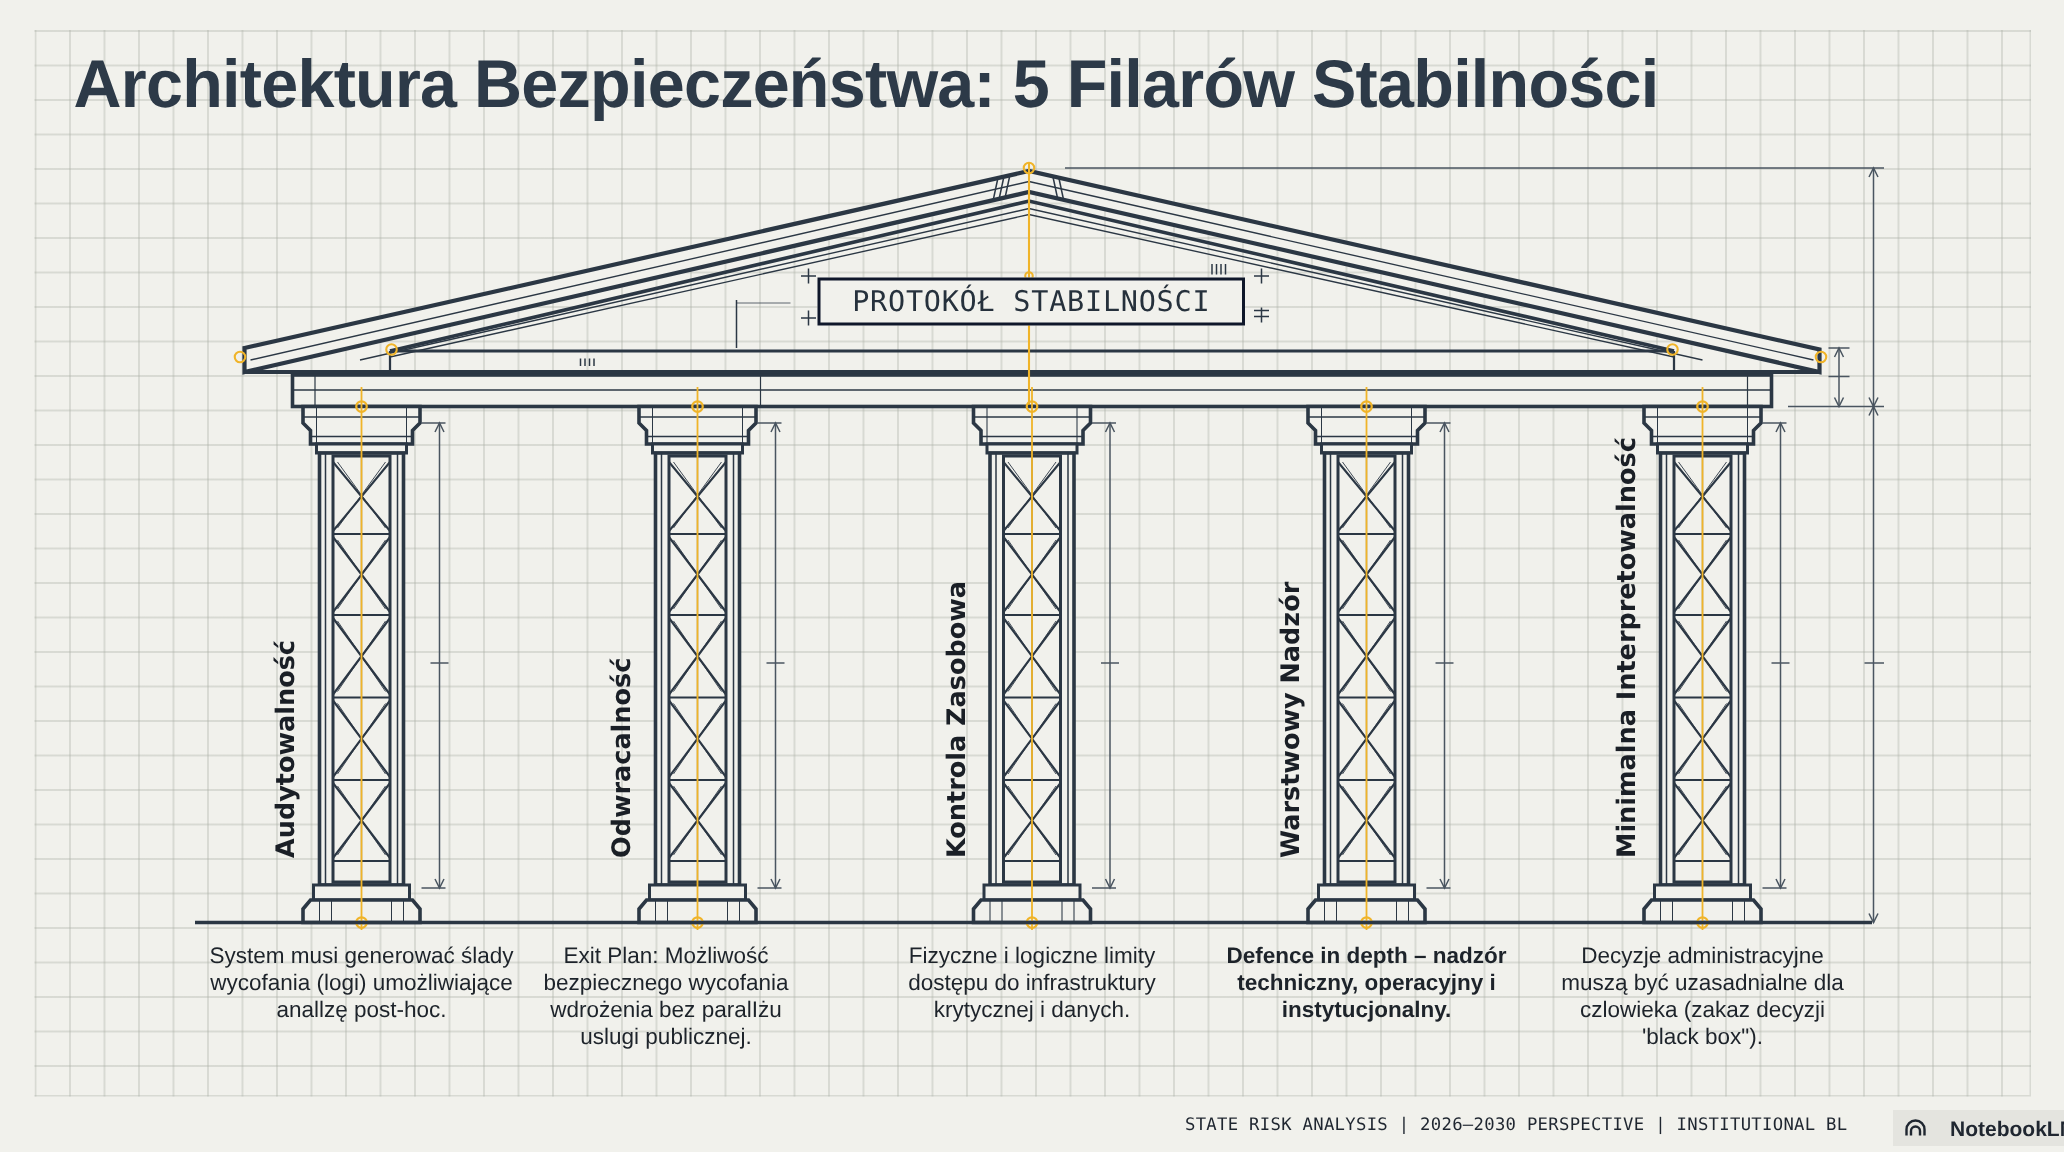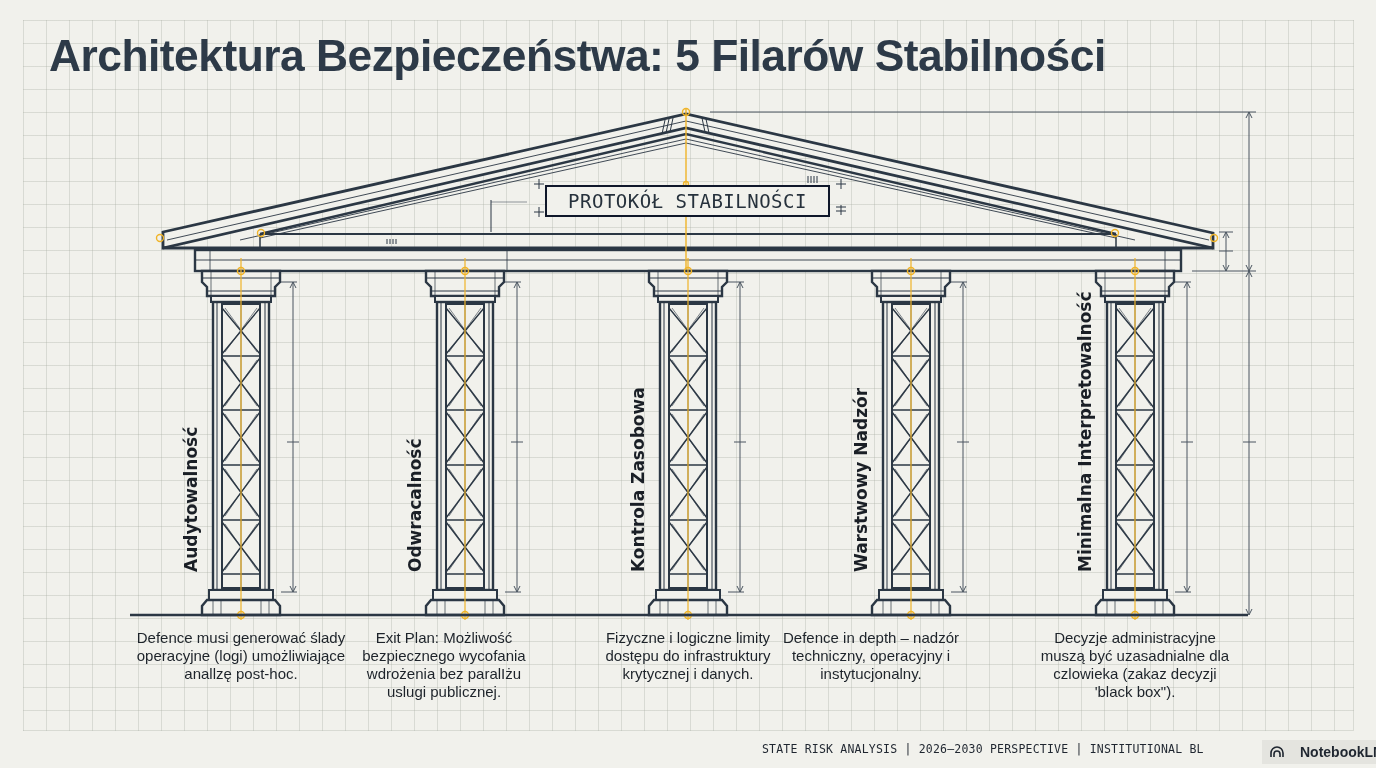--- a/index.html
+++ b/index.html
@@ -39,21 +39,21 @@
     font-family: "DejaVu Sans", sans-serif; font-weight: 700; font-size: 17px;
     color: #1a1f26; white-space: nowrap;
     transform-origin: 0 0; transform: rotate(-90deg);
   }
   .desc {
     position: absolute; top: 629px; width: 210px;
     text-align: center; font-family: "Liberation Sans", sans-serif;
     font-size: 15px; line-height: 18px; color: #1d232a;
   }
   .footer {
-    position: absolute; left: 762px; top: 742px;
+    position: absolute; left: 790px; top: 742px;
     font-family: "DejaVu Sans Mono", monospace; font-size: 11.5px;
     color: #1f2630; white-space: nowrap; letter-spacing: 0.2px;
   }
   .badge {
     position: absolute; left: 1262px; top: 740px; width: 114px; height: 24px;
     background: #e4e4df; display: flex; align-items: center; gap: 16px; padding-left: 8px;
     box-sizing: border-box;
     font-family: "Liberation Sans", sans-serif; font-size: 14px; font-weight: 700; color: #1f2630;
   }
   .badge svg { flex: none; }
@@ -214,24 +214,24 @@
 </svg>
 
 <div class="protocol">PROTOKÓŁ STABILNOŚCI</div>
 
 <div class="pillar-label" style="left:181px; top:572px;">Audytowalność</div>
 <div class="pillar-label" style="left:405px; top:572px;">Odwracalność</div>
 <div class="pillar-label" style="left:628px; top:572px;">Kontrola Zasobowa</div>
 <div class="pillar-label" style="left:851px; top:572px;">Warstwowy Nadzór</div>
 <div class="pillar-label" style="left:1075px; top:572px;">Minimalna Interpretowalność</div>
 
-<div class="desc" style="left:134px; width:214px;">Defence musi generować ślady operacyjne (logi) umożliwiające anallzę post-hoc.</div>
+<div class="desc" style="left:134px; width:214px;">System musi generować ślady wycofania (logi) umożliwiające anallzę post-hoc.</div>
 <div class="desc" style="left:352px; width:184px;">Exit Plan: Możliwość bezpiecznego wycofania wdrożenia bez paralIżu uslugi publicznej.</div>
 <div class="desc" style="left:592px; width:192px;">Fizyczne i logiczne limity dostępu do infrastruktury krytycznej i danych.</div>
-<div class="desc" style="left:772px; width:198px;">Defence in depth – nadzór techniczny, operacyjny i instytucjonalny.</div>
+<div class="desc" style="left:812px; width:198px;font-weight:bold;">Defence in depth – nadzór techniczny, operacyjny i instytucjonalny.</div>
 <div class="desc" style="left:1040px; width:190px;">Decyzje administracyjne muszą być uzasadnialne dla czlowieka (zakaz decyzji 'black box").</div>
 
 <div class="footer">STATE RISK ANALYSIS | 2026–2030 PERSPECTIVE | INSTITUTIONAL BL</div>
 
 <div class="badge">
   <svg width="14" height="12" viewBox="0 0 14 12">
     <path d="M1,11 V7 A6,6 0 0 1 13,7 V11" fill="none" stroke="#1f2630" stroke-width="1.6"></path>
     <path d="M4,11 V8 A3,3 0 0 1 10,8 V11" fill="none" stroke="#1f2630" stroke-width="1.6"></path>
   </svg>
   <span>NotebookLM</span>

